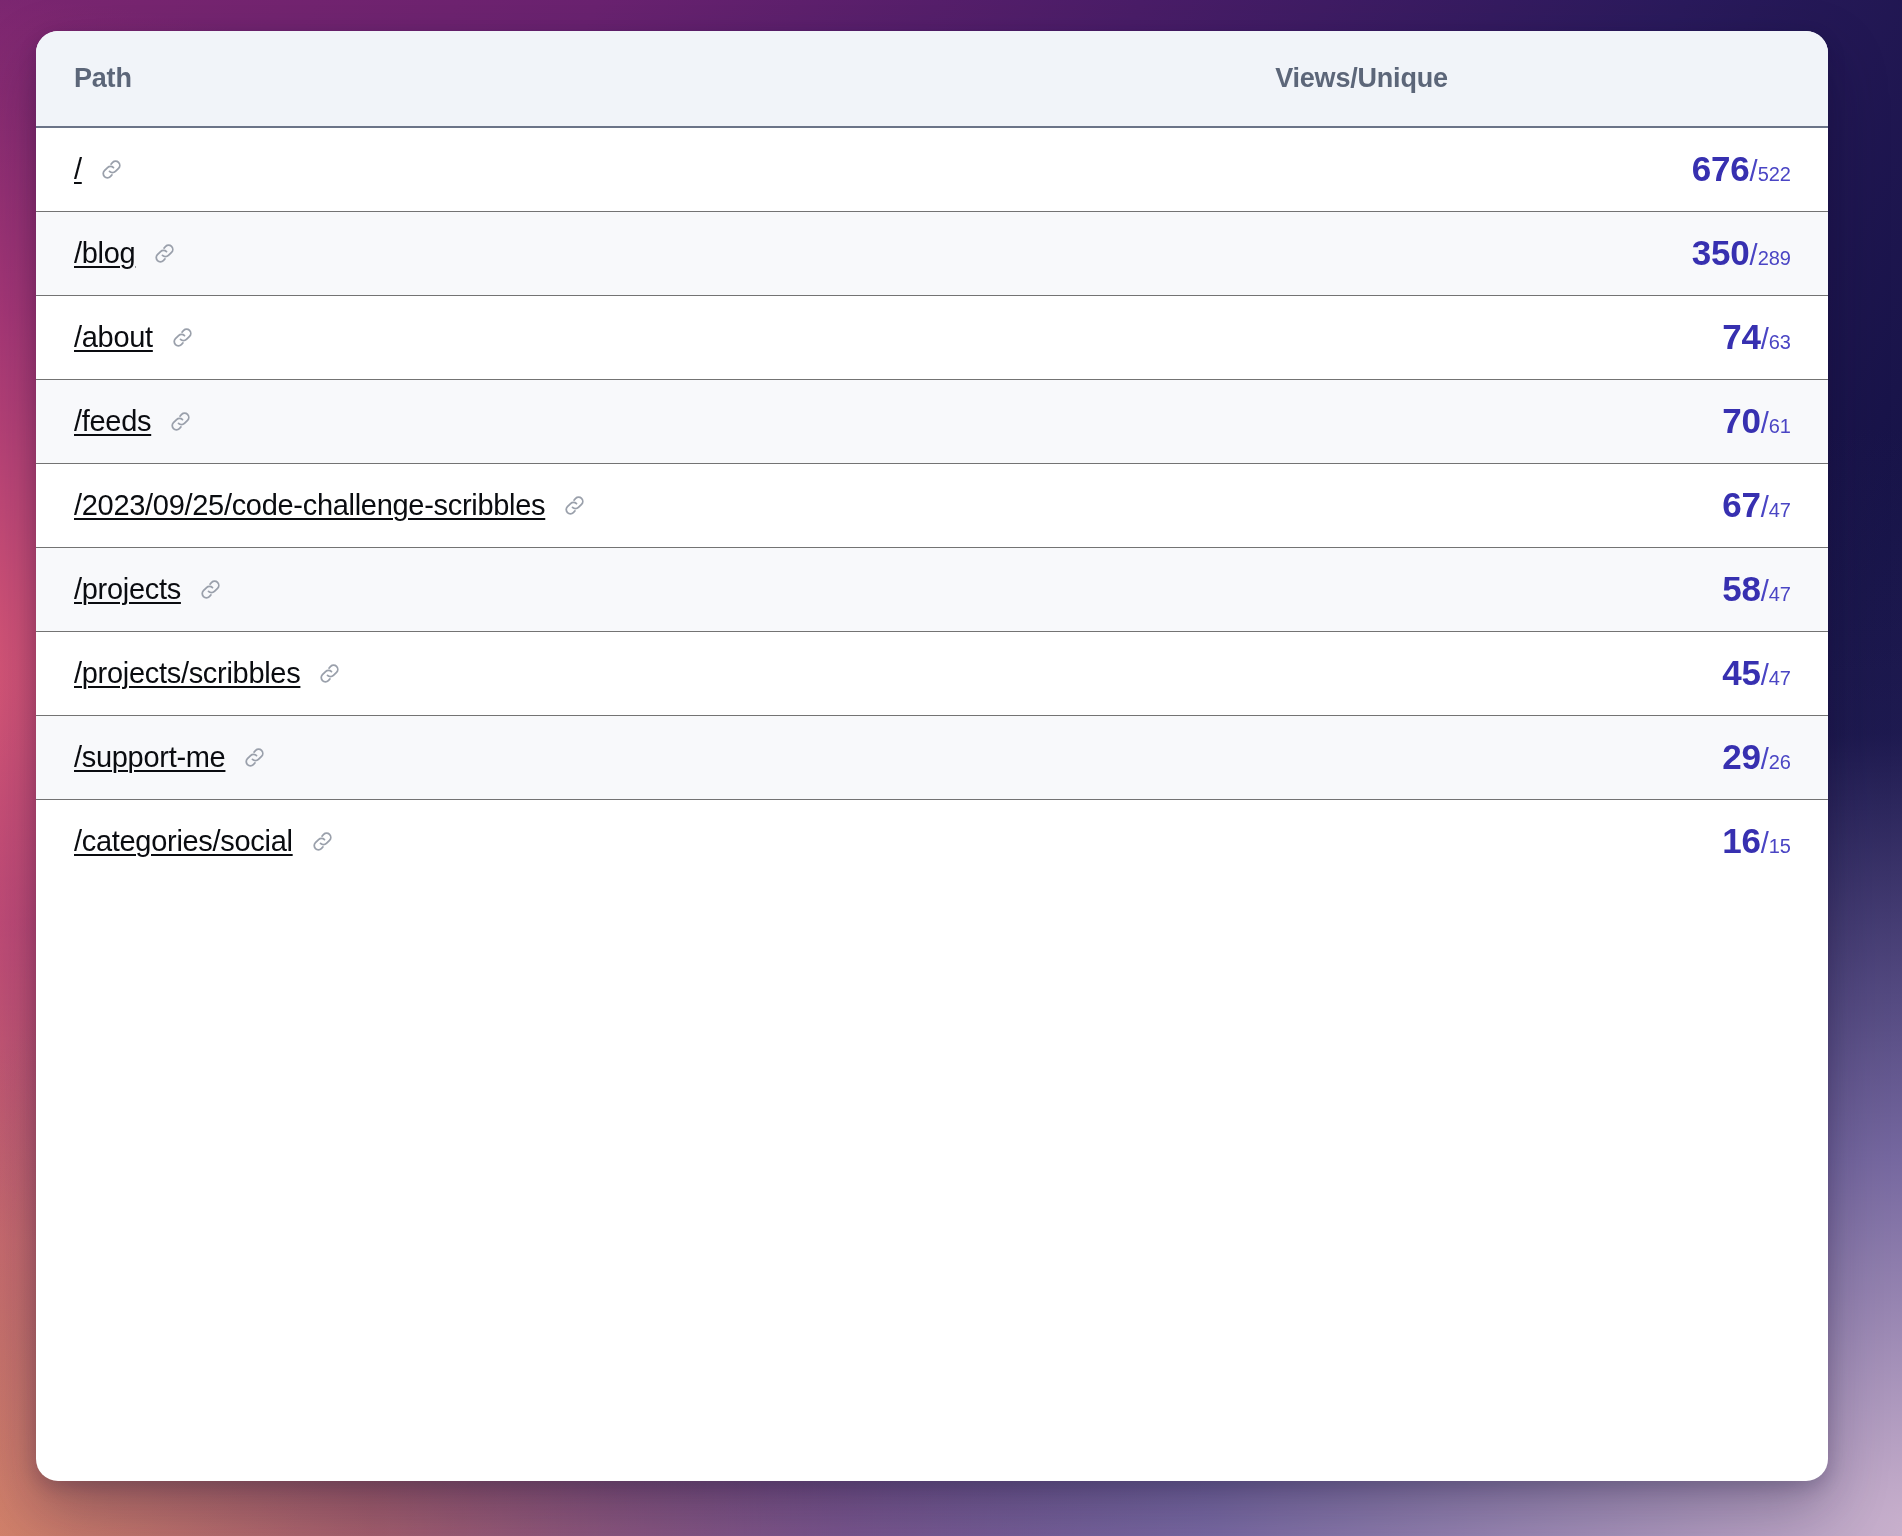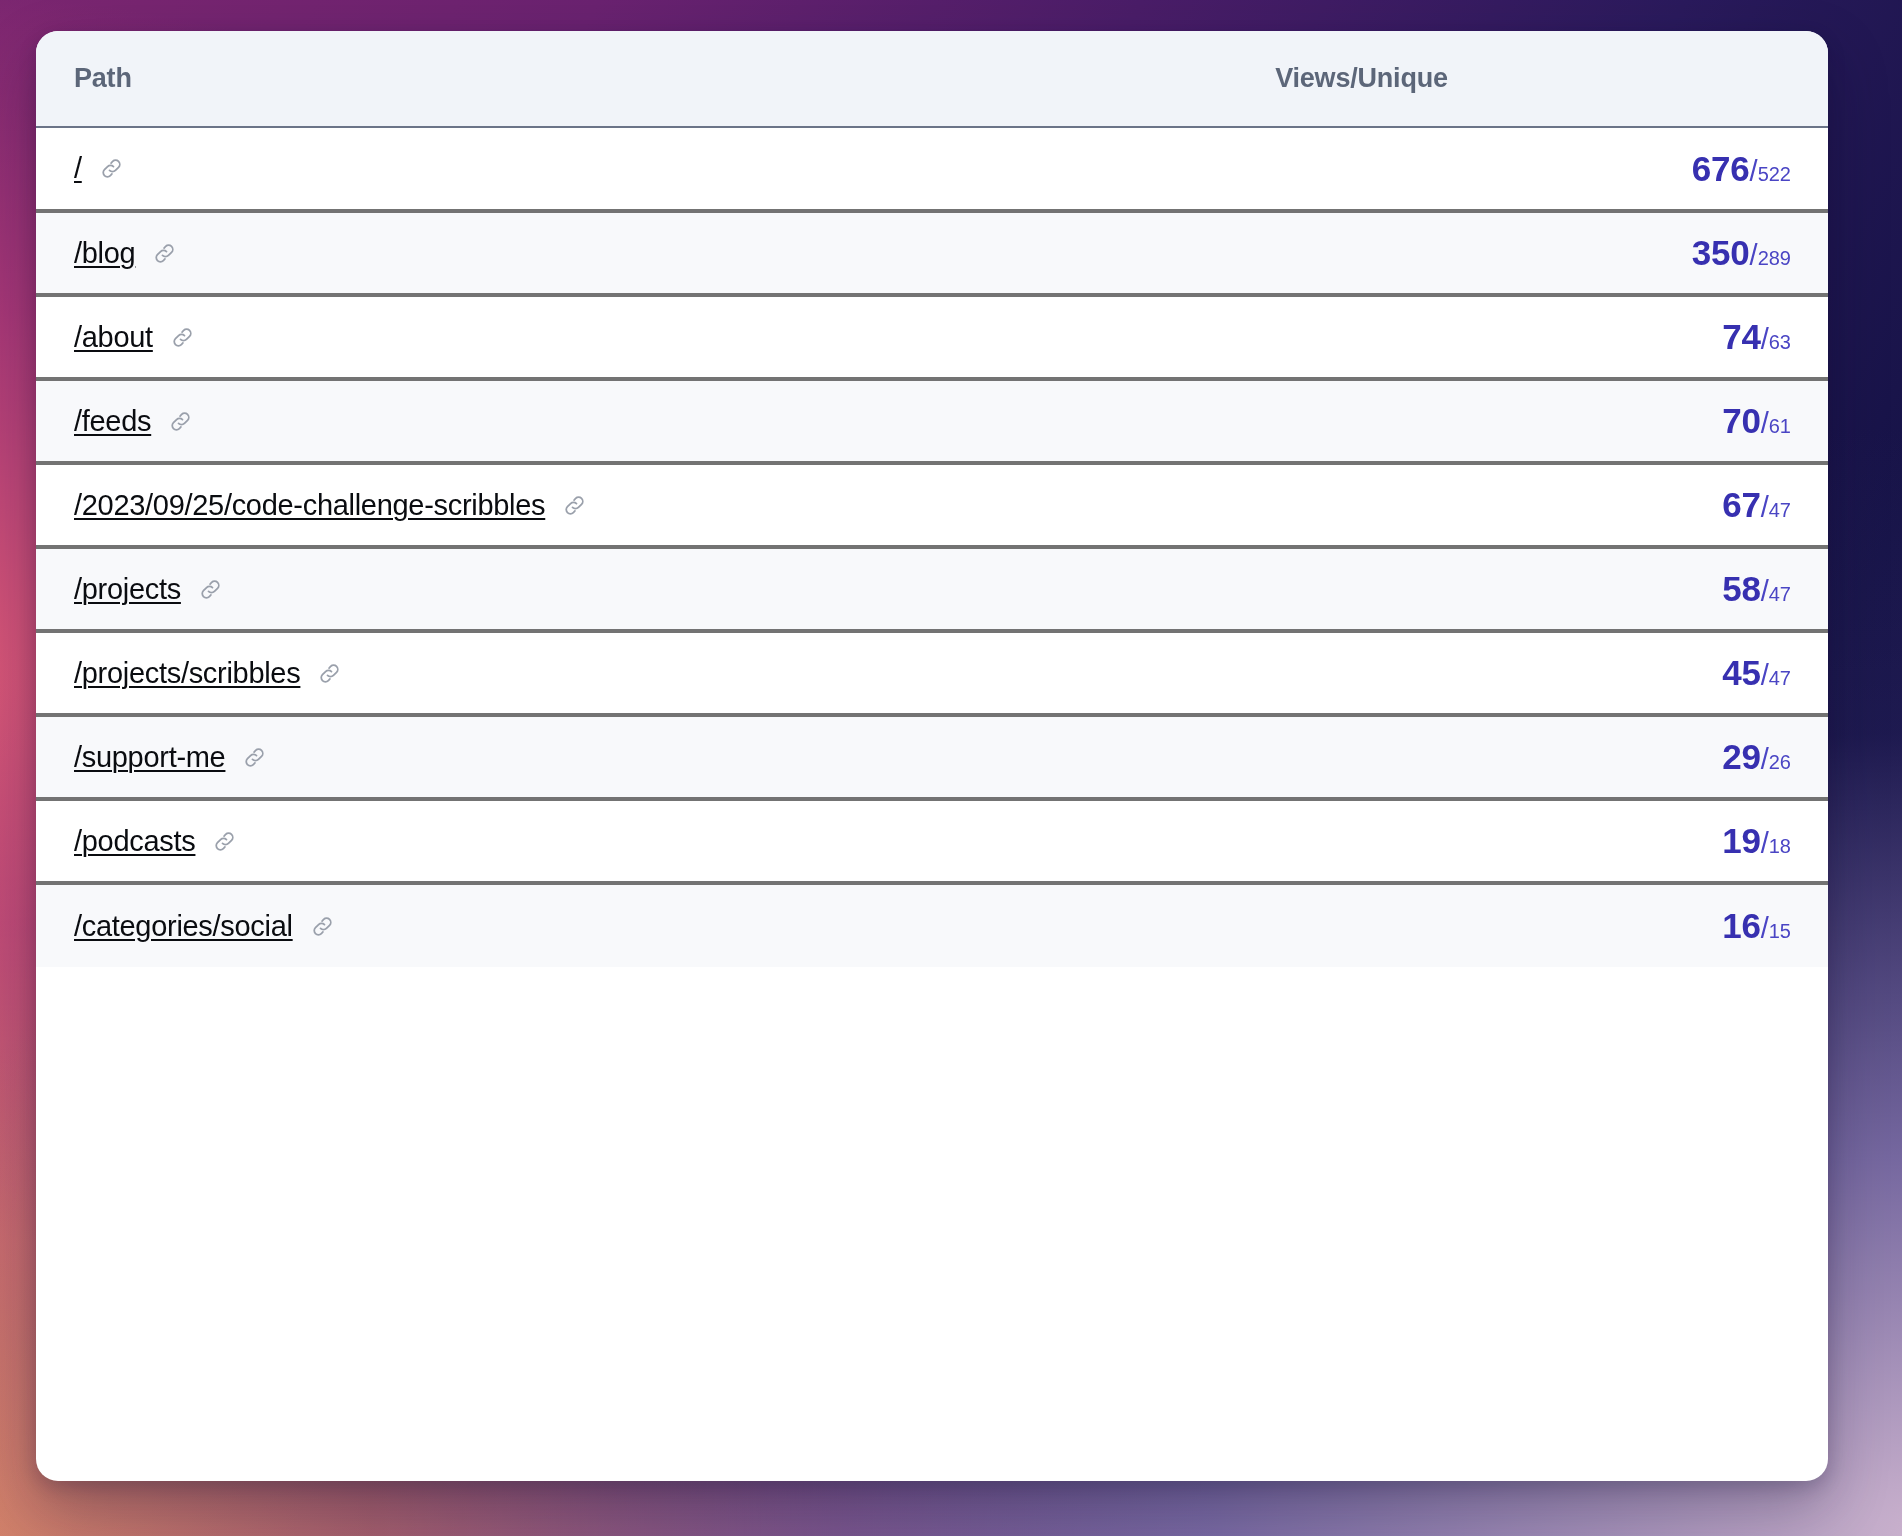--- a/index.html
+++ b/index.html
@@ -54,21 +54,21 @@
     border-bottom: 2px solid #6b7488;
     letter-spacing: -0.2px;
   }
 
   th.col-path  { text-align: left;  padding-left: 38px; }
   th.col-views { text-align: center; padding-right: 37px; }
 
   
   tbody tr { height: 84px; background: #ffffff; }
   tbody tr:nth-child(even) { background: #f8f9fb; }
-  tbody tr + tr { border-top: 4px solid #737373; }
+  tbody tr + tr { border-top: 1px solid #737373; }
 
   td { vertical-align: middle; }
 
   td.path-cell  { padding-left: 38px; }
   td.views-cell { padding-right: 37px; text-align: right; white-space: nowrap; }
 
   
   .path-wrap {
     display: flex;
     align-items: center;
@@ -233,34 +233,20 @@
                   <path d="M13.9 10.1a4 4 0 0 0-5.66 0l-3 3a4 4 0 1 0 5.66 5.66l1.5-1.5"></path>
                 </svg>
               </span>
             </div>
           </td>
           <td class="views-cell"><span class="views">29</span><span class="slash">/</span><span class="unique">26</span></td>
         </tr>
         <tr>
           <td class="path-cell">
             <div class="path-wrap">
-              <span class="path-link">/podcasts</span>
-              <span class="link-icon">
-                <svg width="25" height="25" viewBox="0 0 24 24" fill="none" stroke="#9aa0ab" stroke-width="1.7" stroke-linecap="round" stroke-linejoin="round">
-                  <path d="M10.1 13.9a4 4 0 0 0 5.66 0l3-3a4 4 0 0 0-5.66-5.66l-1.5 1.5"></path>
-                  <path d="M13.9 10.1a4 4 0 0 0-5.66 0l-3 3a4 4 0 1 0 5.66 5.66l1.5-1.5"></path>
-                </svg>
-              </span>
-            </div>
-          </td>
-          <td class="views-cell"><span class="views">19</span><span class="slash">/</span><span class="unique">18</span></td>
-        </tr>
-        <tr>
-          <td class="path-cell">
-            <div class="path-wrap">
               <span class="path-link">/categories/social</span>
               <span class="link-icon">
                 <svg width="25" height="25" viewBox="0 0 24 24" fill="none" stroke="#9aa0ab" stroke-width="1.7" stroke-linecap="round" stroke-linejoin="round">
                   <path d="M10.1 13.9a4 4 0 0 0 5.66 0l3-3a4 4 0 0 0-5.66-5.66l-1.5 1.5"></path>
                   <path d="M13.9 10.1a4 4 0 0 0-5.66 0l-3 3a4 4 0 1 0 5.66 5.66l1.5-1.5"></path>
                 </svg>
               </span>
             </div>
           </td>
           <td class="views-cell"><span class="views">16</span><span class="slash">/</span><span class="unique">15</span></td>

